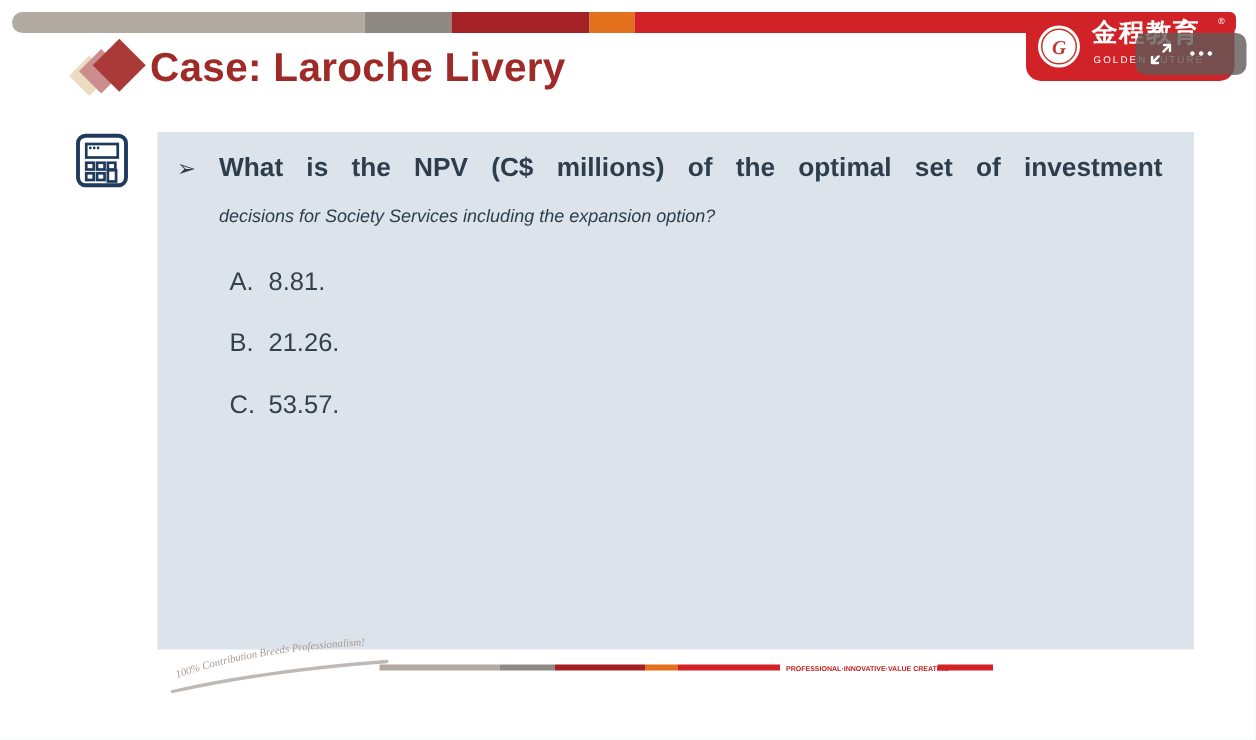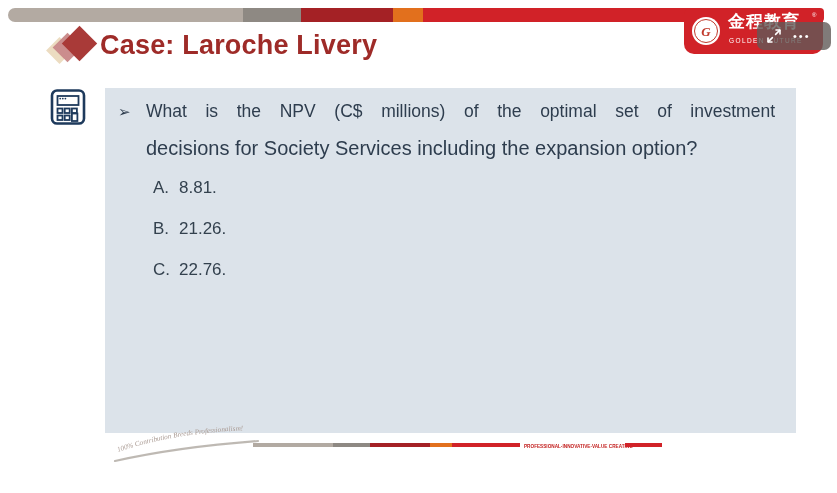--- a/index.html
+++ b/index.html
@@ -45,22 +45,22 @@
   .d-red  {left:67px;top:31px;width:25px;height:25px;background:#a93a38;}
   .page-title{position:absolute;left:100px;top:30px;font-size:27px;font-weight:bold;
               color:#9e2b28;letter-spacing:0.2px;white-space:nowrap;}
 
   
   .content-box{position:absolute;left:105px;top:88px;width:691px;height:345px;background:#dce3ea;}
   .calc-wrap{position:absolute;left:49px;top:88px;width:38px;height:38px;}
 
   .question{position:absolute;left:118px;top:101px;width:660px;color:#2e3d4e;}
   .q-bullet{position:absolute;left:0;top:2px;font-size:15px;}
-  .q-line1{margin-left:28px;width:629px;font-size:17.5px;text-align:justify;text-align-last:justify;}
-  .q-line2{margin-left:28px;margin-top:15px;width:629px;font-size:20px;}
+  .q-line1{margin-left:28px;width:629px;font-size:17.5px;text-align:justify;text-align-last:justify;font-weight:bold;}
+  .q-line2{margin-left:28px;margin-top:15px;width:629px;font-size:12px;font-style:italic;}
 
   .options{position:absolute;left:153px;top:177px;color:#33414e;}
   .option-row{display:flex;font-size:17px;margin-bottom:19px;height:22px;align-items:center;}
   .opt-label{width:26px;}
 
   
   .watermark{position:absolute;left:108px;top:414px;z-index:4;}
   .botbar-seg{position:absolute;top:443px;height:4px;}
   .b-taupe {left:253px;width:80px;background:#b2aaa2;}
   .b-gray  {left:333px;width:37px;background:#8e8983;}
@@ -134,21 +134,21 @@
     <div class="option-row">
       <span class="opt-label">A.</span>
       <span class="opt-value">8.81.</span>
     </div>
     <div class="option-row">
       <span class="opt-label">B.</span>
       <span class="opt-value">21.26.</span>
     </div>
     <div class="option-row">
       <span class="opt-label">C.</span>
-      <span class="opt-value">22.76.</span>
+      <span class="opt-value">53.57.</span>
     </div>
   </div>
 
   <div class="watermark">
     <svg width="185" height="55" viewBox="0 0 185 55">
       <defs>
         <path id="wmpath" d="M 10 38 Q 80 14 176 16" fill="none"></path>
       </defs>
       <text font-size="7.2" font-style="italic" fill="#a6968e" opacity="0.95" font-family="Liberation Serif, serif">
         <textPath href="#wmpath">100% Contribution Breeds Professionalism!</textPath>

